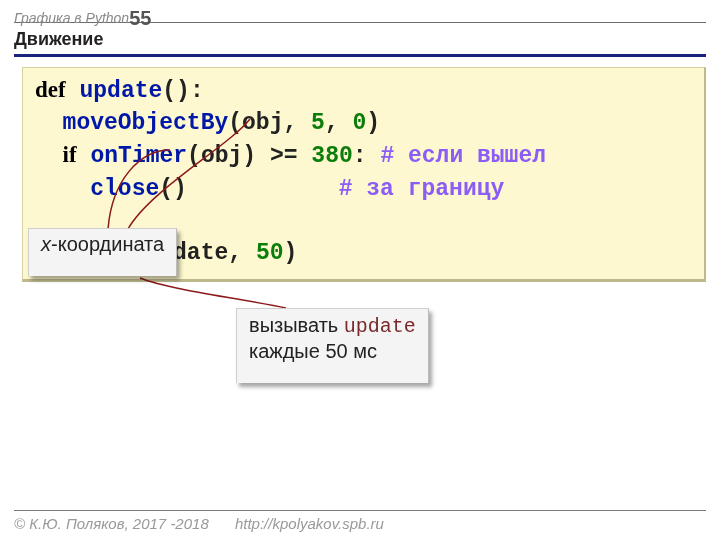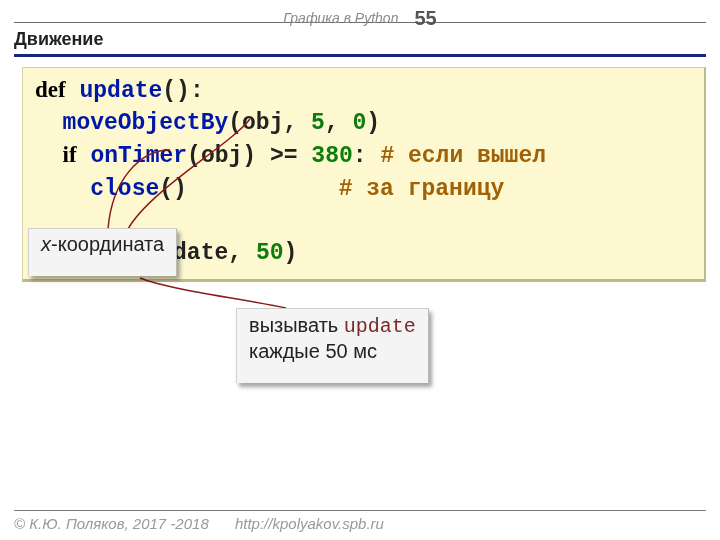--- a/index.html
+++ b/index.html
@@ -7,27 +7,26 @@
     width: 720px;
     height: 540px;
     font-family: Arial, sans-serif;
     background: #fff;
     position: relative;
     overflow: hidden;
   }
   .header {
     height: 22px;
     display: flex;
-    justify-content: center;
+    justify-content: flex-start;
     align-items: center;
     padding: 14px 14px 0 14px;
     color: #8a8a8a;
     font-style: italic;
     font-size: 14px;
-    gap: 16px;
   }
   .header .page-num { font-style: normal; font-weight: bold; font-size: 20px; color: #555; }
   .header-rule {
     margin: 0 14px;
     height: 1px;
     background: #6b6b6b;
   }
   .title {
     padding: 6px 14px 4px 14px;
     font-size: 18px;
@@ -51,21 +50,21 @@
     font-size: 23px;
     line-height: 1.4;
     font-weight: bold;
     color: #222;
     position: relative;
     white-space: pre;
   }
   .kw   { color: #000000; font-family: Liberation Serif, serif; }
   .func { color: #0018a8; }
   .num  { color: #0b7d0b; }
-  .com  { color: #a16207; }
+  .com  { color: #8b5cf6; }
 
   .callout {
     position: absolute;
     background: #f4f4f4;
     border: 1px solid #d0d0d0;
     border-right-color: #bcbcbc;
     border-bottom: none;
     box-shadow: 3px 4px 4px rgba(0,0,0,0.35);
     padding: 4px 12px 20px 12px;
     font-family: Arial, sans-serif;

